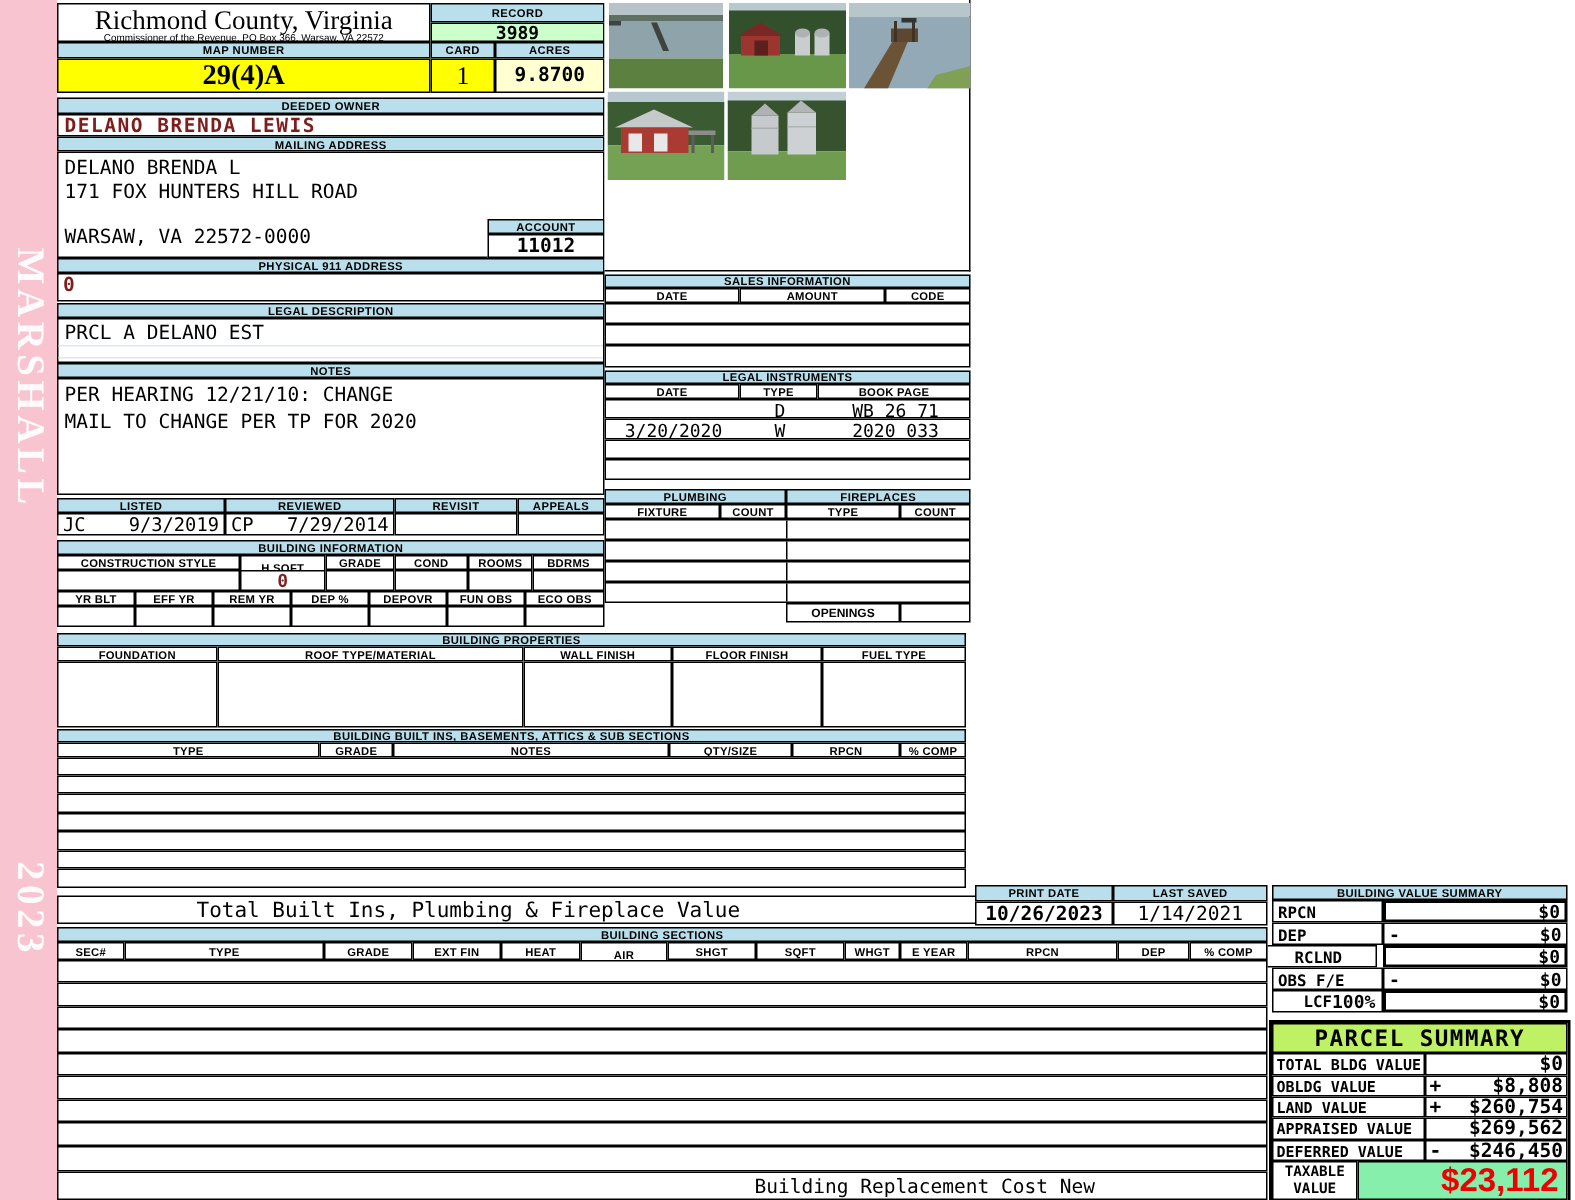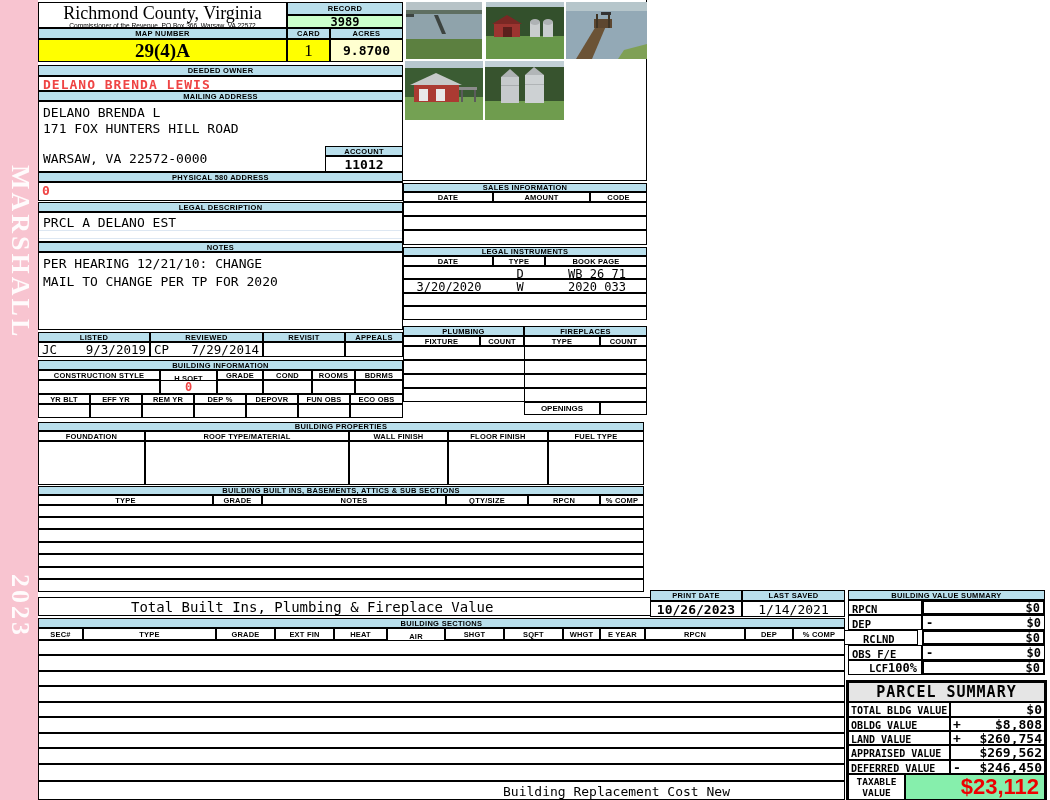--- a/index.html
+++ b/index.html
@@ -5,21 +5,21 @@
   * { box-sizing: border-box; margin: 0; padding: 0; }
   html,body { width:1050px; height:800px; }
   body { position:relative; background:#fff; font-family:"Liberation Sans",sans-serif; overflow:hidden; }
   .abs { position:absolute; }
   .bar { background:#b9dfec; border:1px solid #000; font:bold 7.5px "Liberation Sans",sans-serif;
          display:flex; align-items:center; justify-content:center; letter-spacing:.3px; }
   .chdr { background:#fff; border:1px solid #000; font:bold 7.5px "Liberation Sans",sans-serif;
           display:flex; align-items:center; justify-content:center; letter-spacing:.2px; }
   .box { border:1px solid #000; background:#fff; }
   .mono { font-family:"DejaVu Sans Mono",monospace; }
-  .red { color:#ef4444; }
+  .red { color:#7f1d1d; }
   .stripe { background:#f2f2fb; }
   .row { border:1px solid #000; background:#fff; }
   .vline { background:#000; width:1px; }
   .flexlr { display:flex; align-items:center; justify-content:space-between; }
   .ctr { display:flex; align-items:center; justify-content:center; }
   .vtext { writing-mode:vertical-rl; font:bold 26px "Liberation Serif",serif;
            color:rgba(255,255,255,.92); letter-spacing:3px; }
 </style>
 </head>
 <body>
@@ -45,21 +45,21 @@
 <div class="abs bar" style="left:38px;top:65px;width:365px;height:11px;">DEEDED OWNER</div>
 <div class="abs box mono red" style="left:38px;top:76px;width:365px;height:15px;font-size:13px;font-weight:bold;padding-left:4px;letter-spacing:1px;">DELANO BRENDA LEWIS</div>
 <div class="abs bar" style="left:38px;top:91px;width:365px;height:10px;">MAILING ADDRESS</div>
 <div class="abs box" style="left:38px;top:101px;width:365px;height:71px;">
   <div class="mono" style="position:absolute;left:4px;top:3px;font-size:13px;">DELANO BRENDA L</div>
   <div class="mono" style="position:absolute;left:4px;top:19px;font-size:13px;">171 FOX HUNTERS HILL ROAD</div>
   <div class="mono" style="position:absolute;left:4px;top:49px;font-size:13px;">WARSAW, VA 22572-0000</div>
 </div>
 <div class="abs bar" style="left:325px;top:146px;width:78px;height:10px;">ACCOUNT</div>
 <div class="abs box mono ctr" style="left:325px;top:156px;width:78px;height:16px;font-size:13px;font-weight:bold;">11012</div>
-<div class="abs bar" style="left:38px;top:172px;width:365px;height:10px;">PHYSICAL 580 ADDRESS</div>
+<div class="abs bar" style="left:38px;top:172px;width:365px;height:10px;">PHYSICAL 911 ADDRESS</div>
 <div class="abs box mono red" style="left:38px;top:182px;width:365px;height:19px;font-size:13px;font-weight:bold;padding-left:3px;">0</div>
 
 <div class="abs bar" style="left:38px;top:202px;width:365px;height:10px;">LEGAL DESCRIPTION</div>
 <div class="abs box" style="left:38px;top:212px;width:365px;height:30px;">
   <div class="mono" style="position:absolute;left:4px;top:2px;font-size:13px;">PRCL A DELANO EST</div>
   <div style="position:absolute;left:0;top:17px;width:363px;height:1px;background:#dde7f2;"></div>
   <div style="position:absolute;left:0;top:25px;width:363px;height:1px;background:#dde7f2;"></div>
 </div>
 <div class="abs bar" style="left:38px;top:242px;width:365px;height:10px;">NOTES</div>
 <div class="abs box" style="left:38px;top:252px;width:365px;height:78px;">
@@ -306,21 +306,21 @@
 <div class="abs row stripe" style="left:38px;top:655px;width:807px;height:16px;"></div>
 <div class="abs row" style="left:38px;top:671px;width:807px;height:15px;"></div>
 <div class="abs row stripe" style="left:38px;top:686px;width:807px;height:16px;"></div>
 <div class="abs row" style="left:38px;top:702px;width:807px;height:15px;"></div>
 <div class="abs row stripe" style="left:38px;top:717px;width:807px;height:16px;"></div>
 <div class="abs row" style="left:38px;top:733px;width:807px;height:15px;"></div>
 <div class="abs row stripe" style="left:38px;top:748px;width:807px;height:16px;"></div>
 <div class="abs row" style="left:38px;top:764px;width:807px;height:17px;"></div>
 
 <div class="abs" style="left:846px;top:680px;width:201px;height:122px;border:2px solid #000;background:#fff;"></div>
-<div class="abs box ctr mono" style="left:848px;top:682px;width:197px;height:20px;background:#e5e5e5;font-size:15px;font-weight:bold;letter-spacing:1px;">PARCEL SUMMARY</div>
+<div class="abs box ctr mono" style="left:848px;top:682px;width:197px;height:20px;background:#bef264;font-size:15px;font-weight:bold;letter-spacing:1px;">PARCEL SUMMARY</div>
 <div class="abs box mono" style="left:848px;top:702px;width:102px;height:15px;font-size:10px;font-weight:bold;padding:2px 0 0 2px;">TOTAL BLDG VALUE</div>
 <div class="abs box flexlr mono" style="left:950px;top:702px;width:95px;height:15px;font-size:13px;font-weight:bold;padding:0 2px;">
   <span></span>
   <span>$0</span>
 </div>
 <div class="abs box mono" style="left:848px;top:717px;width:102px;height:14px;font-size:10px;font-weight:bold;padding:2px 0 0 2px;">OBLDG VALUE</div>
 <div class="abs box flexlr mono" style="left:950px;top:717px;width:95px;height:14px;font-size:13px;font-weight:bold;padding:0 2px;">
   <span>+</span>
   <span>$8,808</span>
 </div>

